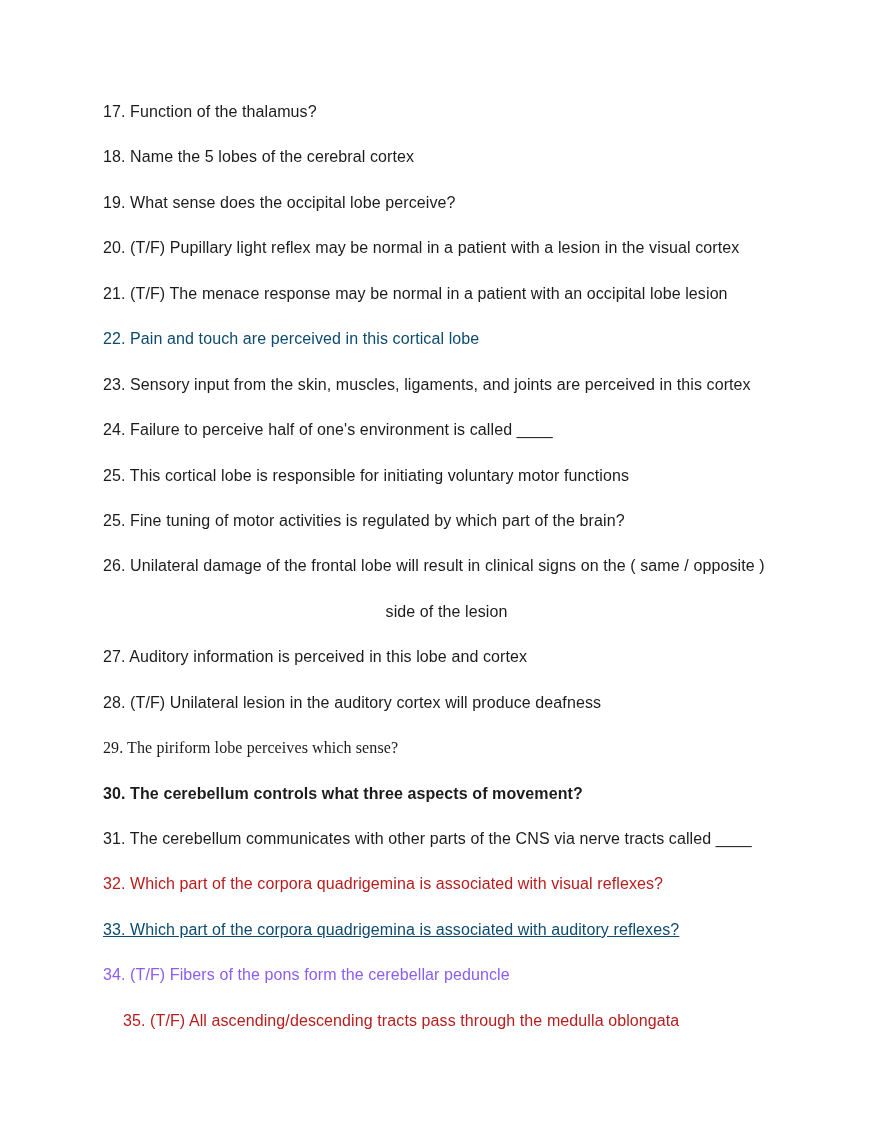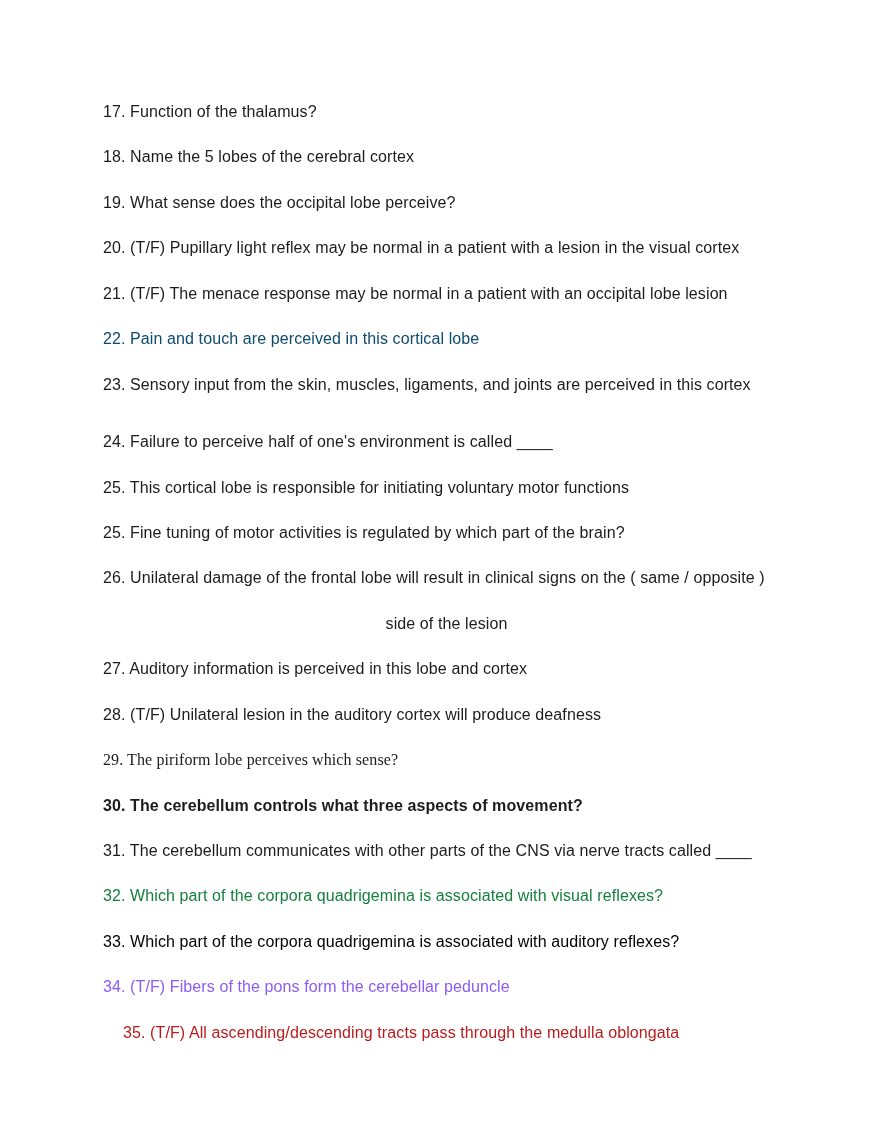--- a/index.html
+++ b/index.html
@@ -36,28 +36,28 @@
 
 <div class="page" style="background: rgb(255, 255, 255);">
   <div class="content" id="question-list">
       <p class="line" style="color: rgb(28, 28, 28);">17. Function of the thalamus?</p>
       <p class="line" style="color: rgb(28, 28, 28);">18. Name the 5 lobes of the cerebral cortex</p>
       <p class="line" style="color: rgb(28, 28, 28);">19. What sense does the occipital lobe perceive?</p>
       <p class="line" style="color: rgb(28, 28, 28);">20. (T/F) Pupillary light reflex may be normal in a patient with a lesion in the visual cortex</p>
       <p class="line" style="color: rgb(28, 28, 28);">21. (T/F) The menace response may be normal in a patient with an occipital lobe lesion</p>
       <p class="line" style="color: #0c4a6e;">22. Pain and touch are perceived in this cortical lobe</p>
       <p class="line" style="color: rgb(28, 28, 28);">23. Sensory input from the skin, muscles, ligaments, and joints are perceived in this cortex</p>
-      <p class="line" style="color: rgb(28, 28, 28); margin-top: 12px;">24. Failure to perceive half of one's environment is called ____</p>
+      <p class="line" style="color: rgb(28, 28, 28);">24. Failure to perceive half of one's environment is called ____</p>
       <p class="line" style="color: rgb(28, 28, 28);">25. This cortical lobe is responsible for initiating voluntary motor functions</p>
       <p class="line" style="color: rgb(28, 28, 28);">25. Fine tuning of motor activities is regulated by which part of the brain?</p>
       <p class="line" style="color: rgb(28, 28, 28);">26. Unilateral damage of the frontal lobe will result in clinical signs on the ( same / opposite )</p>
       <p class="line" style="color: rgb(28, 28, 28); text-align: center;">side of the lesion</p>
       <p class="line" style="color: rgb(28, 28, 28);">27. Auditory information is perceived in this lobe and cortex</p>
       <p class="line" style="color: rgb(28, 28, 28);">28. (T/F) Unilateral lesion in the auditory cortex will produce deafness</p>
       <p class="line" style="color: rgb(28, 28, 28); font-family: Liberation Serif, serif;">29. The piriform lobe perceives which sense?</p>
       <p class="line" style="color: rgb(28, 28, 28); font-weight: bold;">30. The cerebellum controls what three aspects of movement?</p>
       <p class="line" style="color: rgb(28, 28, 28);">31. The cerebellum communicates with other parts of the CNS via nerve tracts called ____</p>
-      <p class="line" style="color: #15803d;">32. Which part of the corpora quadrigemina is associated with visual reflexes?</p>
-      <p class="line" style="color: #000000;">33. Which part of the corpora quadrigemina is associated with auditory reflexes?</p>
+      <p class="line" style="color: #b91c1c;">32. Which part of the corpora quadrigemina is associated with visual reflexes?</p>
+      <p class="line" style="color: #0c4a6e; text-decoration: underline;">33. Which part of the corpora quadrigemina is associated with auditory reflexes?</p>
       <p class="line" style="color: #8b5cf6;">34. (T/F) Fibers of the pons form the cerebellar peduncle</p>
       <p class="line" style="color: #b91c1c; margin-left: 20px;">35. (T/F) All ascending/descending tracts pass through the medulla oblongata</p>
     </div>
 </div>
 
 </body></html>

